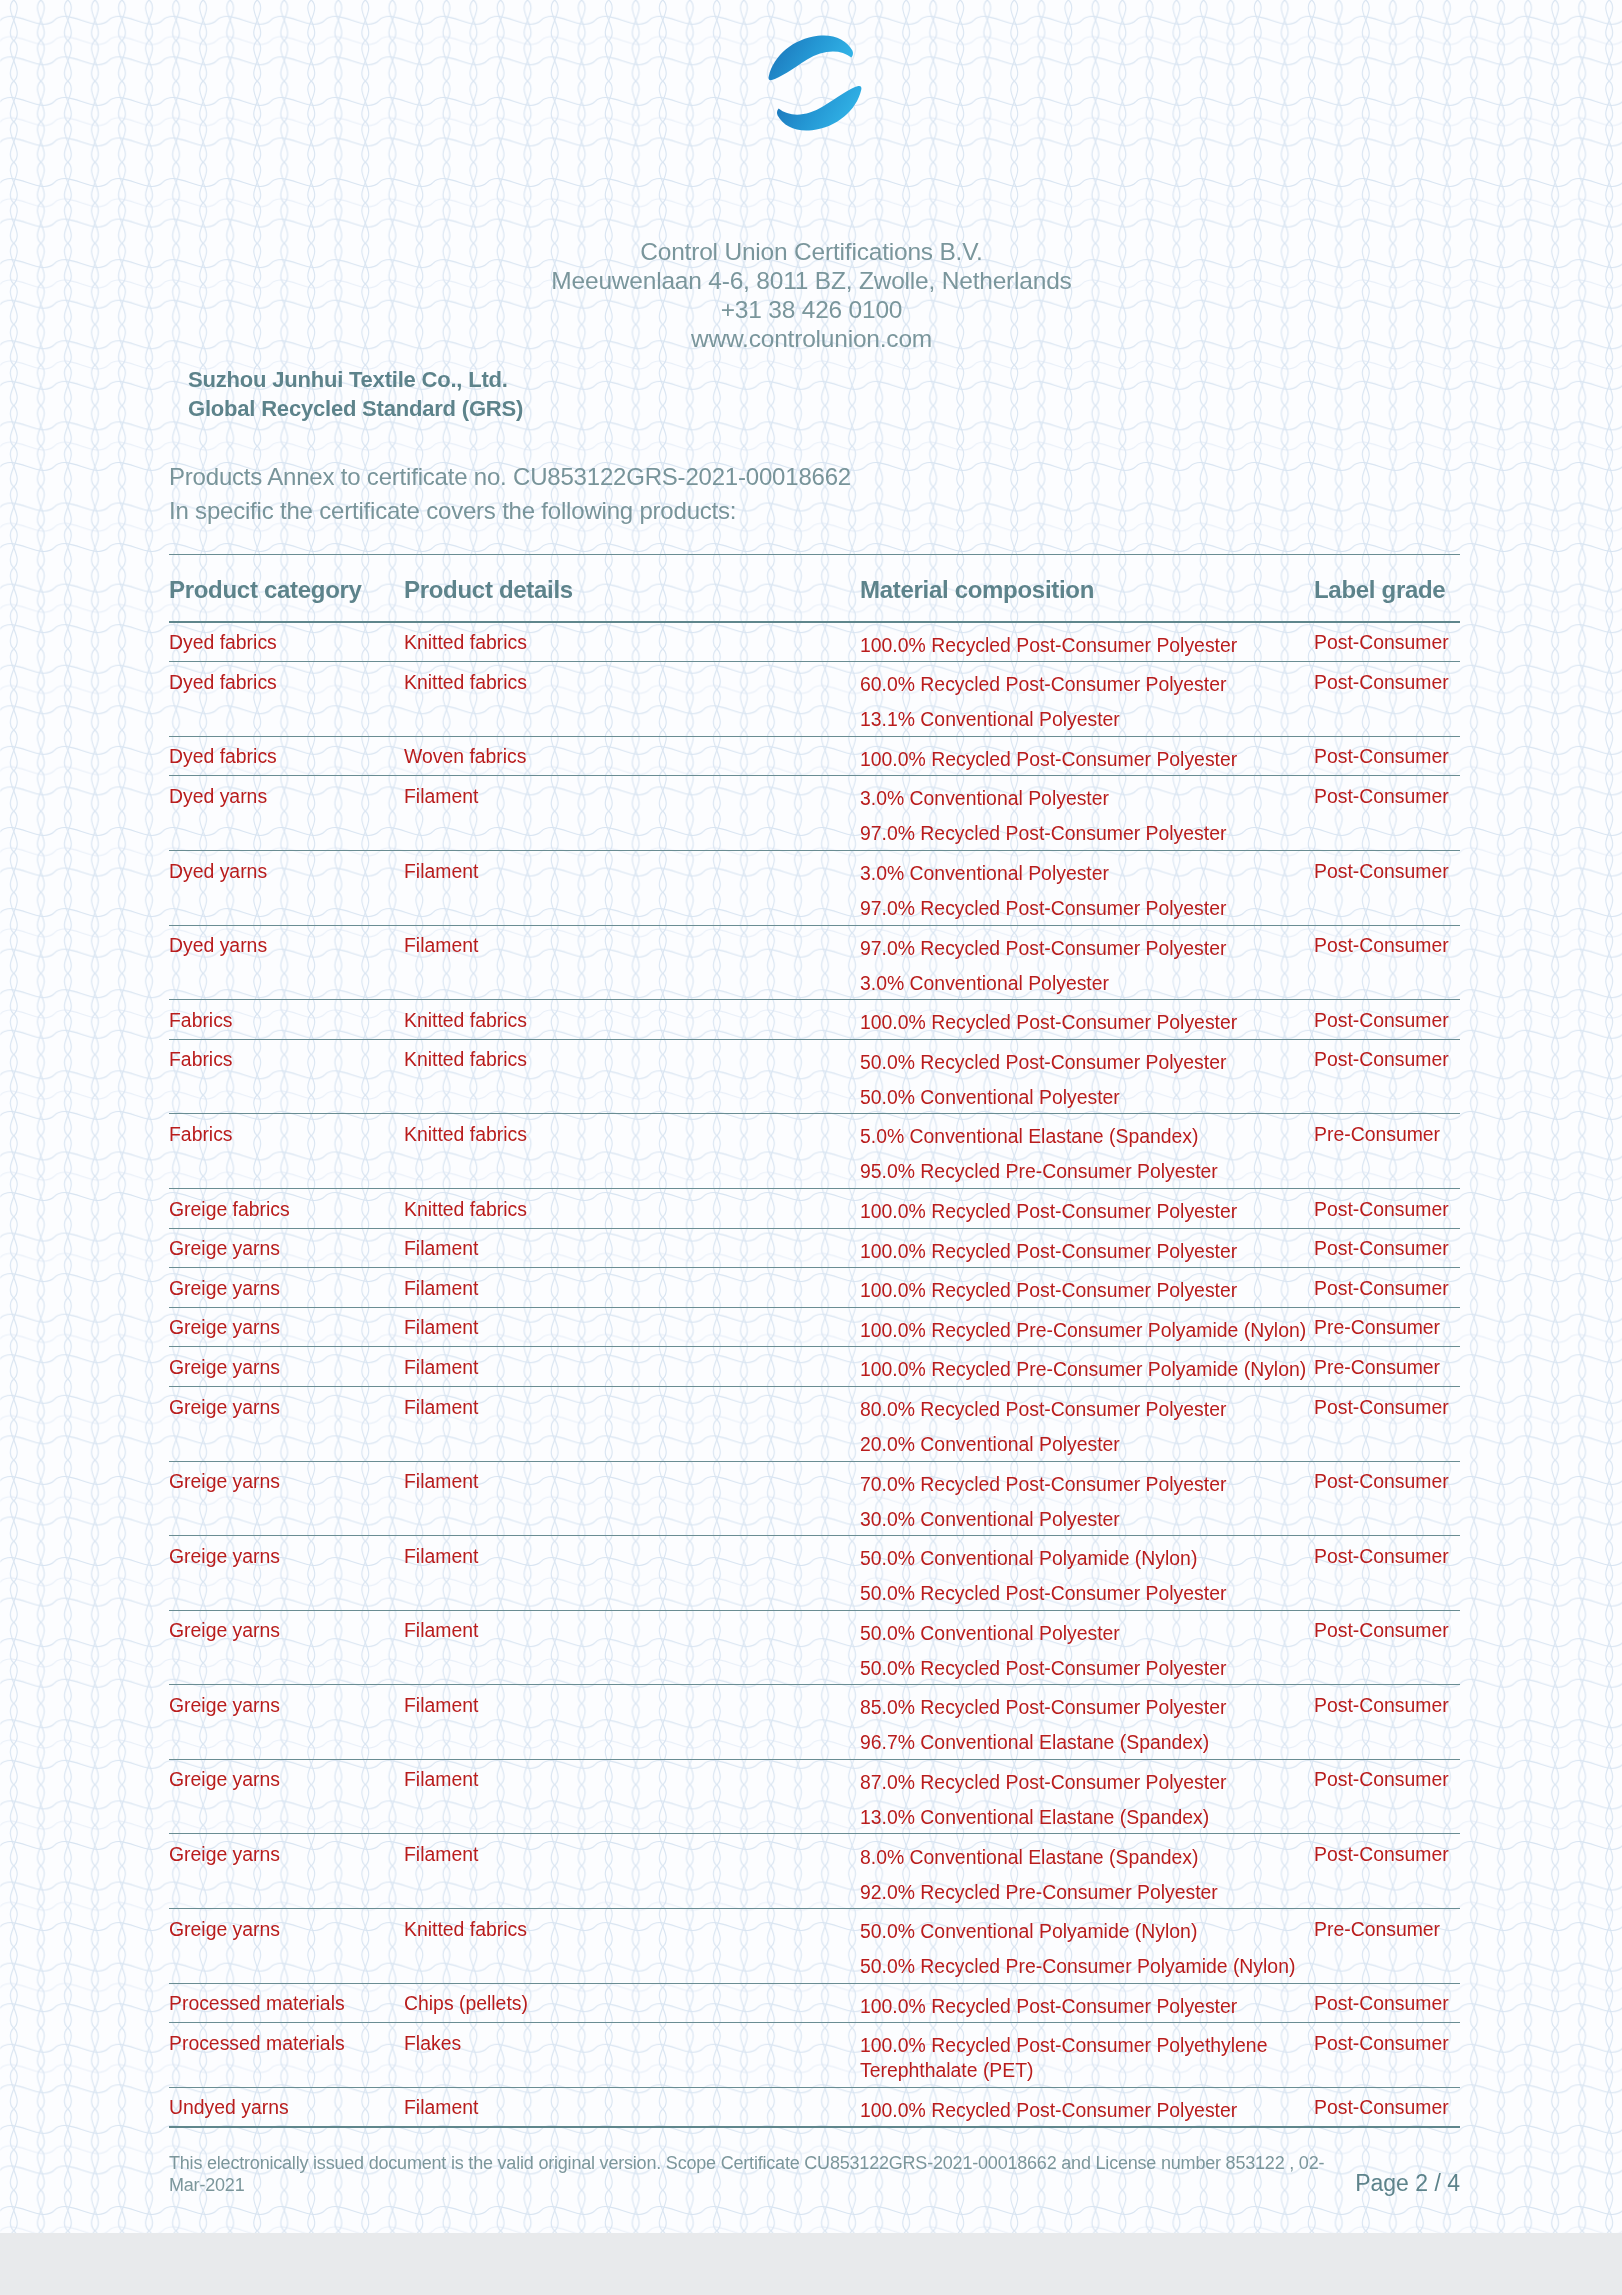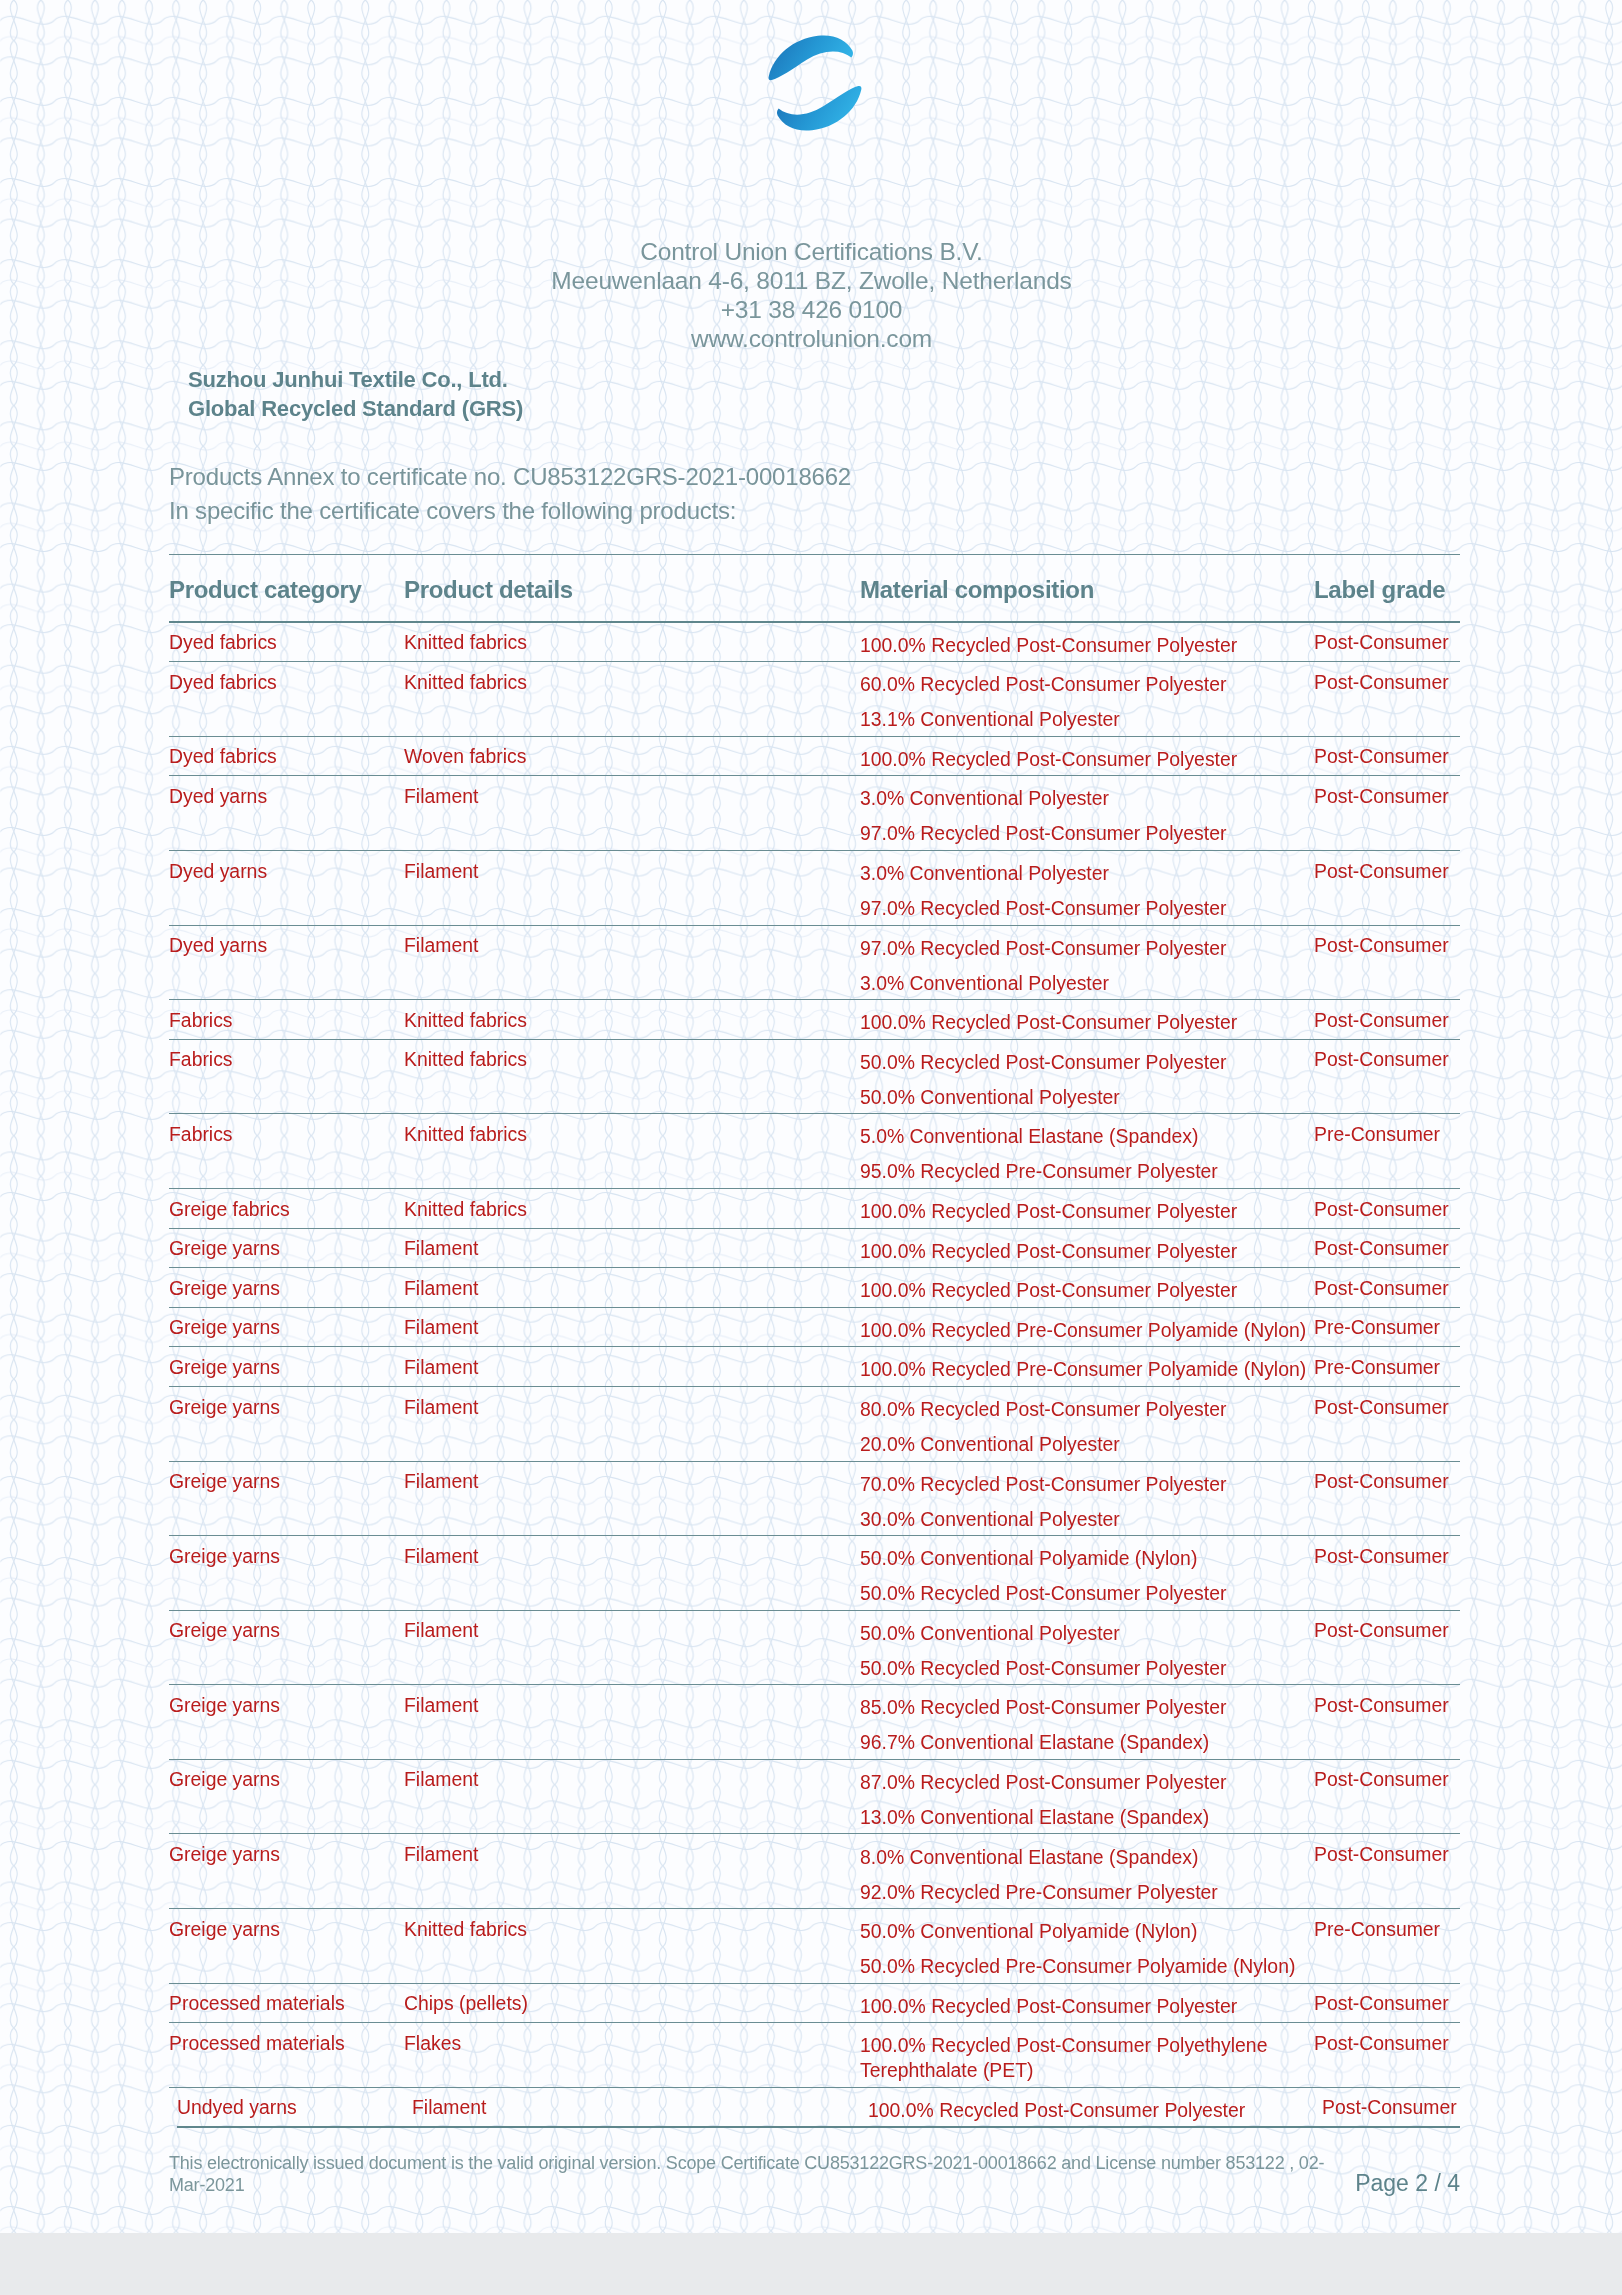--- a/index.html
+++ b/index.html
@@ -41,21 +41,21 @@
     font-weight:bold;font-size:24px;line-height:25px;color:#5d838b;
     letter-spacing:-0.3px;
   }
   .t-row{
     display:flex;
     border-bottom:1.7px solid #6a8d93;
     padding:7.6px 0 6px 0;
     min-height:25px;
     font-size:19.4px;line-height:25px;color:#b91c1c;
   }
-  .t-row:last-child{border-bottom:2.5px solid #5f868c;margin-left:8px;}
+  .t-row:last-child{border-bottom:2.5px solid #5f868c;}
   .c1{width:235px;flex:none;}
   .c2{width:456px;flex:none;}
   .c3{width:454px;flex:none;}
   .c4{flex:1;}
   .mat-line{line-height:25px;}
   .mat-line + .mat-line{margin-top:10px;}
   .cell-pad{position:relative;top:2.5px;}
 
   .footer{
     margin-top:24px;

